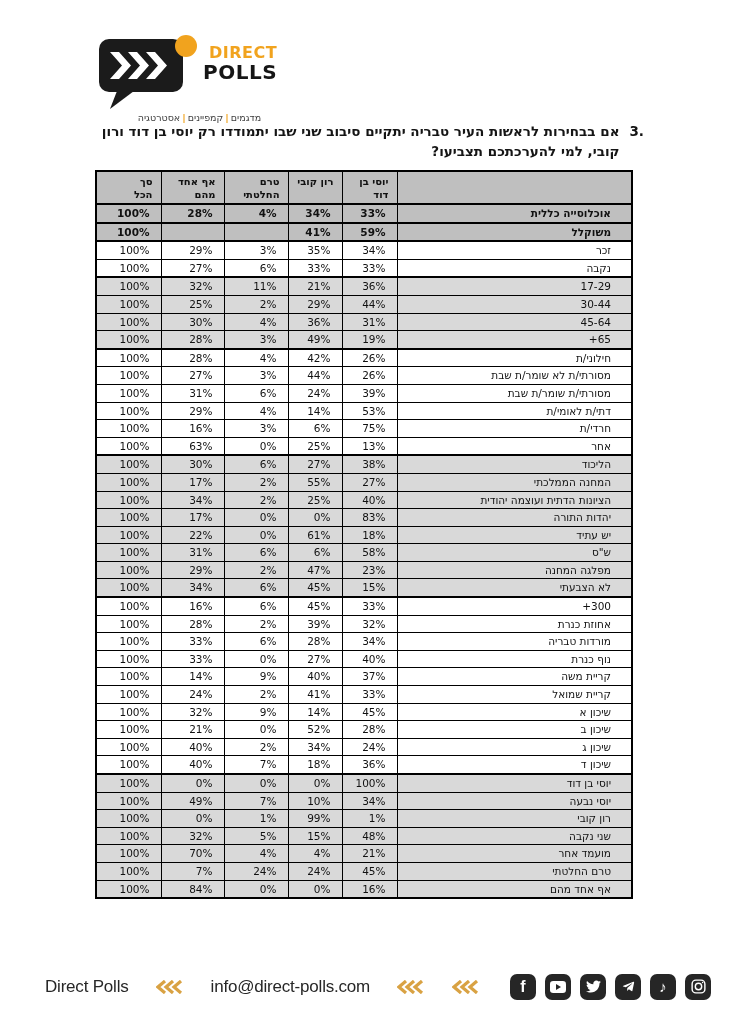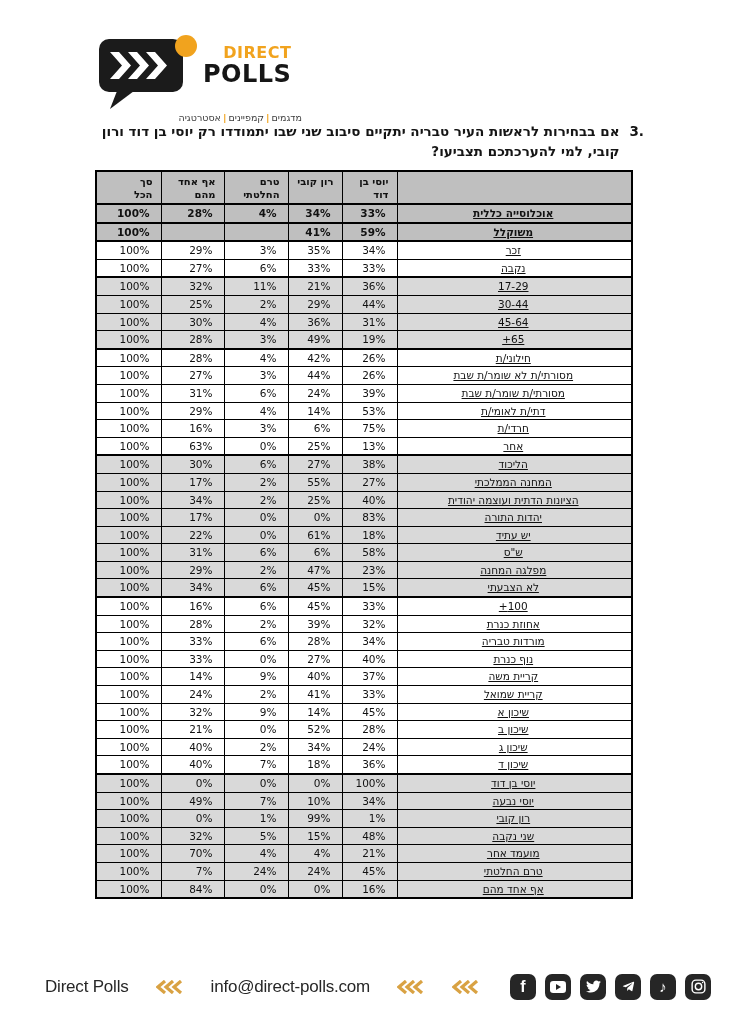--- a/index.html
+++ b/index.html
@@ -13,22 +13,22 @@
   html,body{background:#ffffff;}
   body{font-family:"DejaVu Sans",sans-serif;color:var(--ink);}
   .page{position:relative;width:745px;height:1024px;background:#ffffff;overflow:hidden;margin:0 auto;}
 
   
   .logo{position:absolute;left:97px;top:36px;width:220px;}
   .logo-top{display:flex;align-items:flex-start;text-align:right;}
   .bubble-svg{width:100px;height:74px;overflow:visible;display:block;}
   .logo-text{margin-left:6px;margin-top:9px;line-height:1;}
   .logo-direct{font-size:16px;font-weight:bold;letter-spacing:.5px;color:var(--accent);}
-  .logo-polls{font-size:24px;font-weight:bold;letter-spacing:.5px;color:#161616;margin-top:1px;}
-  .logo-tagline{direction:rtl;font-size:9.5px;color:#3c3c3c;margin-top:2px;text-align:right;width:205px;}
+  .logo-polls{font-size:20px;font-weight:bold;letter-spacing:.5px;color:#161616;margin-top:1px;}
+  .logo-tagline{direction:rtl;font-size:9.5px;color:#3c3c3c;margin-top:2px;text-align:center;width:205px;}
   .logo-tagline .pipe{color:var(--accent);font-weight:bold;padding:0 2px;}
 
   
   .question{position:absolute;top:121px;left:92px;width:552px;direction:rtl;display:flex;gap:10px;
     font-size:13.5px;font-weight:bold;color:#151515;line-height:20px;text-align:right;}
   .q-number{direction:ltr;flex:0 0 auto;}
 
   
   .tbl-wrap{position:absolute;top:170px;left:95px;width:536px;}
   table{width:536px;border-collapse:collapse;direction:rtl;table-layout:fixed;
@@ -39,21 +39,21 @@
   col.c-und{width:64px;}
   col.c-none{width:63px;}
   col.c-total{width:65px;}
   th,td{border:1px solid #000;overflow:hidden;}
   thead th{background:var(--gray-dark);font-weight:bold;font-size:10px;line-height:13px;
     height:33px;vertical-align:top;text-align:right;padding:3px 8px 0 2px;}
   thead th.corner{padding:0;}
   thead tr{border-bottom:2px solid #000;}
   th.col-total .w{display:inline-block;max-width:30px;}
   td{height:16.6px;line-height:16.6px;padding:0;white-space:nowrap;}
-  td.lbl{text-align:center;padding-left:2px;padding-right:4px;text-decoration:underline;}
+  td.lbl{text-align:right;padding-left:2px;padding-right:20px;}
   td.val{direction:ltr;text-align:right;padding-right:11px;}
   tr.shade-dark td{background:var(--gray-dark);}
   tr.shade-light td{background:var(--gray-light);}
   tr.shade-white td{background:#ffffff;}
   tr.bold td{font-weight:bold;}
   tr.bold{border-bottom:2px solid #000;}
   tr.group-start{border-top:2px solid #000;}
 
   
   .footer{position:absolute;left:45px;right:34px;top:973px;height:27px;
@@ -285,21 +285,21 @@
           </tr>
           <tr class="shade-light">
             <td class="lbl">לא הצבעתי</td>
             <td class="val">15%</td>
             <td class="val">45%</td>
             <td class="val">6%</td>
             <td class="val">34%</td>
             <td class="val">100%</td>
           </tr>
           <tr class="shade-white group-start">
-            <td class="lbl">100+</td>
+            <td class="lbl">300+</td>
             <td class="val">33%</td>
             <td class="val">45%</td>
             <td class="val">6%</td>
             <td class="val">16%</td>
             <td class="val">100%</td>
           </tr>
           <tr class="shade-white">
             <td class="lbl">אחוזת כנרת</td>
             <td class="val">32%</td>
             <td class="val">39%</td>

